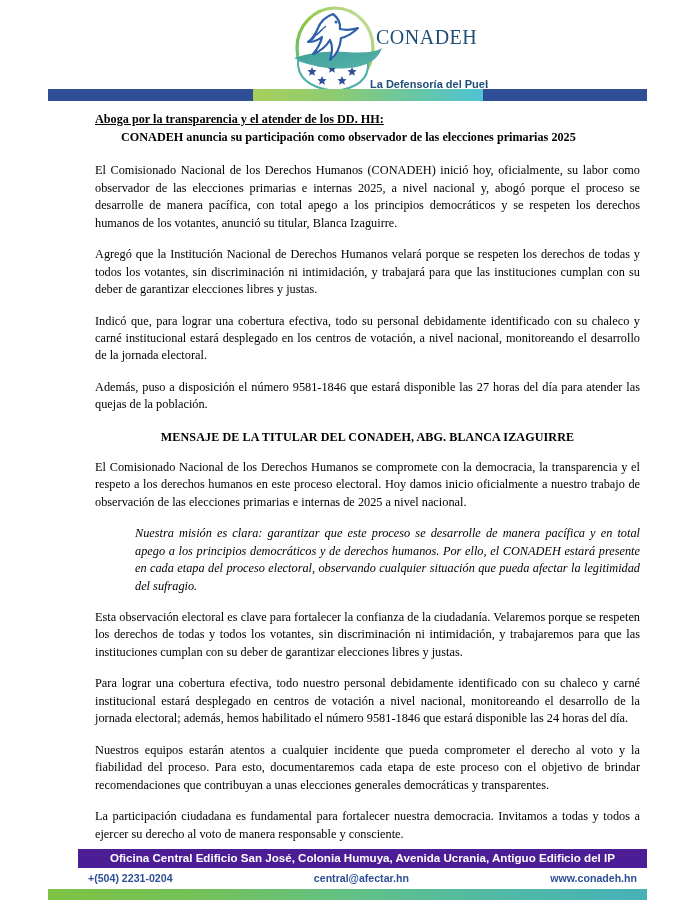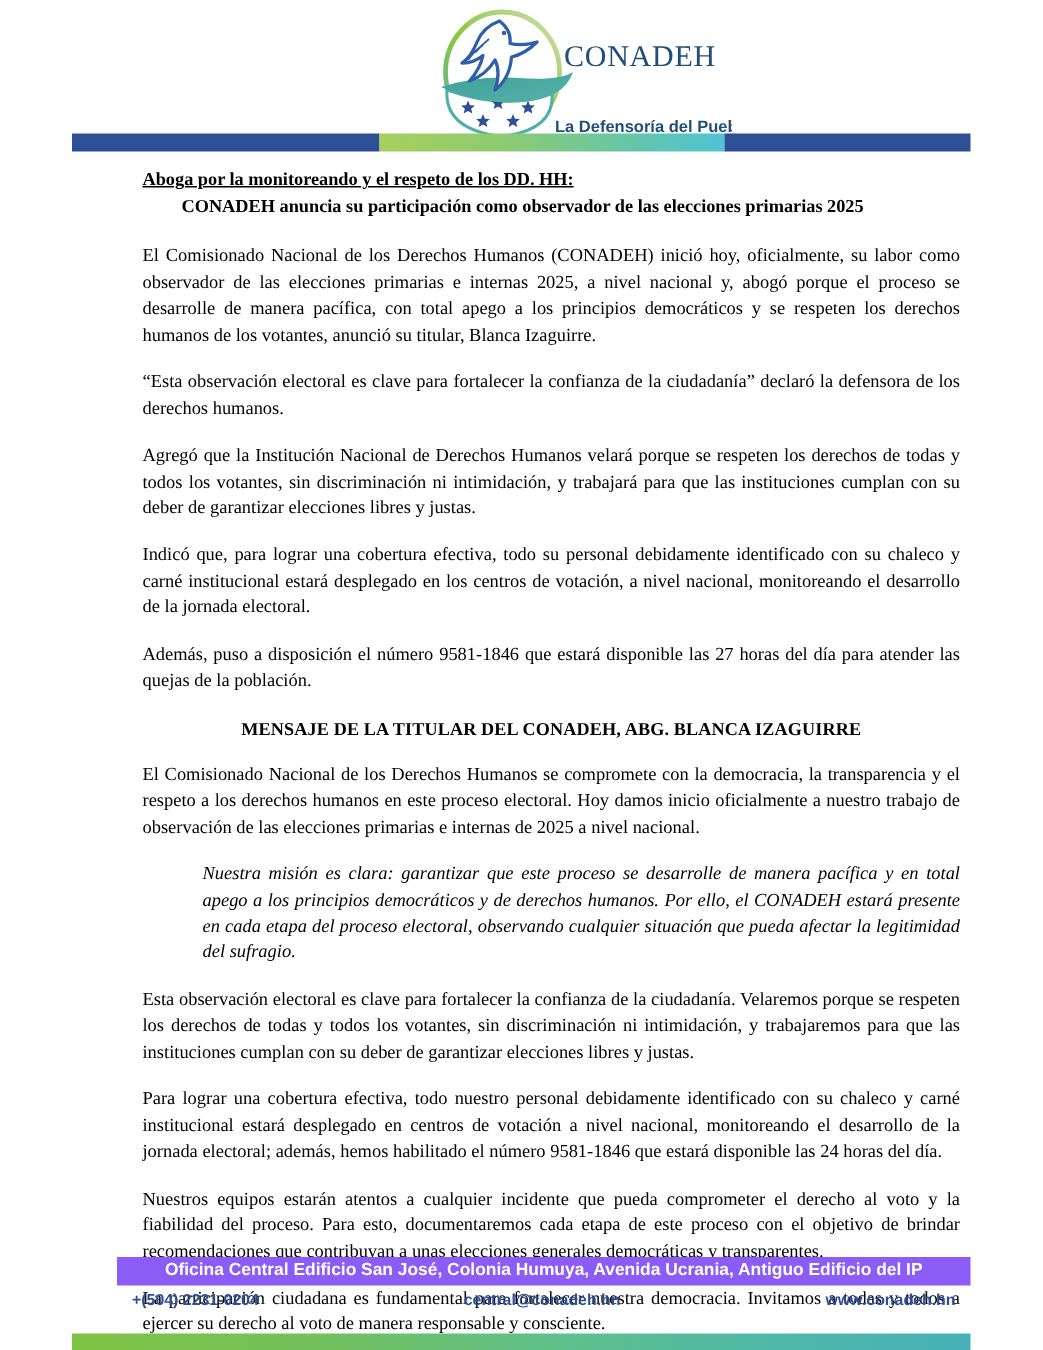--- a/index.html
+++ b/index.html
@@ -90,31 +90,31 @@
 
   
   .footer {
     position: absolute;
     left: 0;
     bottom: 0;
     width: 695px;
   }
   .footer-address {
     margin: 0 48px 0 78px;
-    background: #8b5cf6;
+    background: #4c1d95;
     color: #ffffff;
     font-family: "Liberation Sans", "DejaVu Sans", sans-serif;
     font-weight: bold;
     font-size: 11.6px;
     text-align: center;
     padding: 3px 2px 3px 2px;
     line-height: 1.1;
   }
   .footer-contacts {
-    margin: 0 48px 11px 78px;
+    margin: 0 48px 0 78px;
     display: flex;
     justify-content: space-between;
     align-items: center;
     font-family: "Liberation Sans", "DejaVu Sans", sans-serif;
     font-weight: bold;
     font-size: 10.6px;
     color: #2e4e96;
     padding: 4px 10px 5px 10px;
     box-sizing: border-box;
   }
@@ -177,43 +177,42 @@
   </div>
 
   <div class="header-bar">
     <div class="seg-blue-left"></div>
     <div class="seg-grad"></div>
     <div class="seg-blue-right"></div>
   </div>
 </div>
 
 <div class="title-block">
-  <span class="title-line1">Aboga  por la monitoreando y el respeto de los DD. HH:</span>
+  <span class="title-line1">Aboga  por la transparencia y el atender de los DD. HH:</span>
   <span class="title-line2">CONADEH anuncia su participación como observador  de las elecciones primarias 2025</span>
 </div>
 
 <div class="doc-body">
 
   <p class="para first">El Comisionado Nacional de los Derechos Humanos (CONADEH) inició hoy, oficialmente, su labor como observador de las elecciones primarias e internas 2025, a nivel nacional y, abogó porque el proceso se desarrolle de manera pacífica, con total apego a los principios democráticos  y se respeten los derechos humanos de los votantes, anunció su titular, Blanca Izaguirre.</p>
-  <p class="para">“Esta observación electoral es clave para fortalecer la confianza de la ciudadanía” declaró la defensora de los derechos humanos.</p>
   <p class="para">Agregó que la Institución Nacional de Derechos Humanos velará porque se respeten los derechos de todas y todos los votantes, sin discriminación ni intimidación, y trabajará para que las instituciones cumplan con su deber de garantizar elecciones libres y justas.</p>
   <p class="para">Indicó que, para lograr una cobertura efectiva, todo su personal debidamente identificado con su chaleco y carné institucional estará desplegado en los centros de votación, a nivel nacional, monitoreando el desarrollo de la jornada electoral.</p>
   <p class="para"> Además, puso a disposición el número 9581-1846 que estará disponible las 27 horas del día para atender las quejas de la población.</p>
 
   <p class="section-heading">MENSAJE DE LA TITULAR DEL CONADEH, ABG. BLANCA IZAGUIRRE</p>
 
   <p class="para">El Comisionado Nacional de los Derechos Humanos se compromete con la democracia, la transparencia y el respeto a los derechos humanos en este proceso electoral. Hoy damos inicio oficialmente a nuestro trabajo de observación de las elecciones primarias e internas de 2025 a nivel nacional.</p>
   <p class="para italic">Nuestra misión es clara: garantizar que este proceso se desarrolle de manera pacífica y en total apego a los principios democráticos y de derechos humanos. Por ello, el CONADEH estará presente en cada etapa del proceso electoral, observando cualquier situación que pueda afectar la legitimidad del sufragio.</p>
   <p class="para">Esta observación electoral es clave para fortalecer la confianza de la ciudadanía. Velaremos porque se respeten los derechos de todas y todos los votantes, sin discriminación ni intimidación, y trabajaremos para que las instituciones cumplan con su deber de garantizar elecciones libres y justas.</p>
   <p class="para">Para lograr una cobertura efectiva, todo nuestro personal debidamente identificado con su chaleco y carné institucional estará desplegado en centros de votación a nivel nacional, monitoreando el desarrollo de la jornada electoral; además, hemos habilitado el número 9581-1846 que estará disponible las 24 horas del día.</p>
   <p class="para">Nuestros equipos estarán atentos a cualquier incidente que pueda comprometer el derecho al voto y la fiabilidad del proceso. Para esto, documentaremos cada etapa de este proceso con el objetivo de brindar recomendaciones que contribuyan a unas elecciones generales democráticas y transparentes.</p>
   <p class="para">La participación ciudadana es fundamental para fortalecer nuestra democracia. Invitamos a todas y todos a ejercer su derecho al voto de manera responsable y consciente.</p>
 </div>
 
 <div class="footer">
   <div class="footer-address">Oficina Central Edificio San José, Colonia Humuya, Avenida Ucrania, Antiguo Edificio del IP</div>
   <div class="footer-contacts">
     <span class="fc-phone">+(504) 2231-0204</span>
-    <span class="fc-email">central@conadeh.hn</span>
+    <span class="fc-email">central@afectar.hn</span>
     <span class="fc-web">www.conadeh.hn</span>
   </div>
   <div class="footer-gradient"></div>
 </div>
 
 </body></html>

